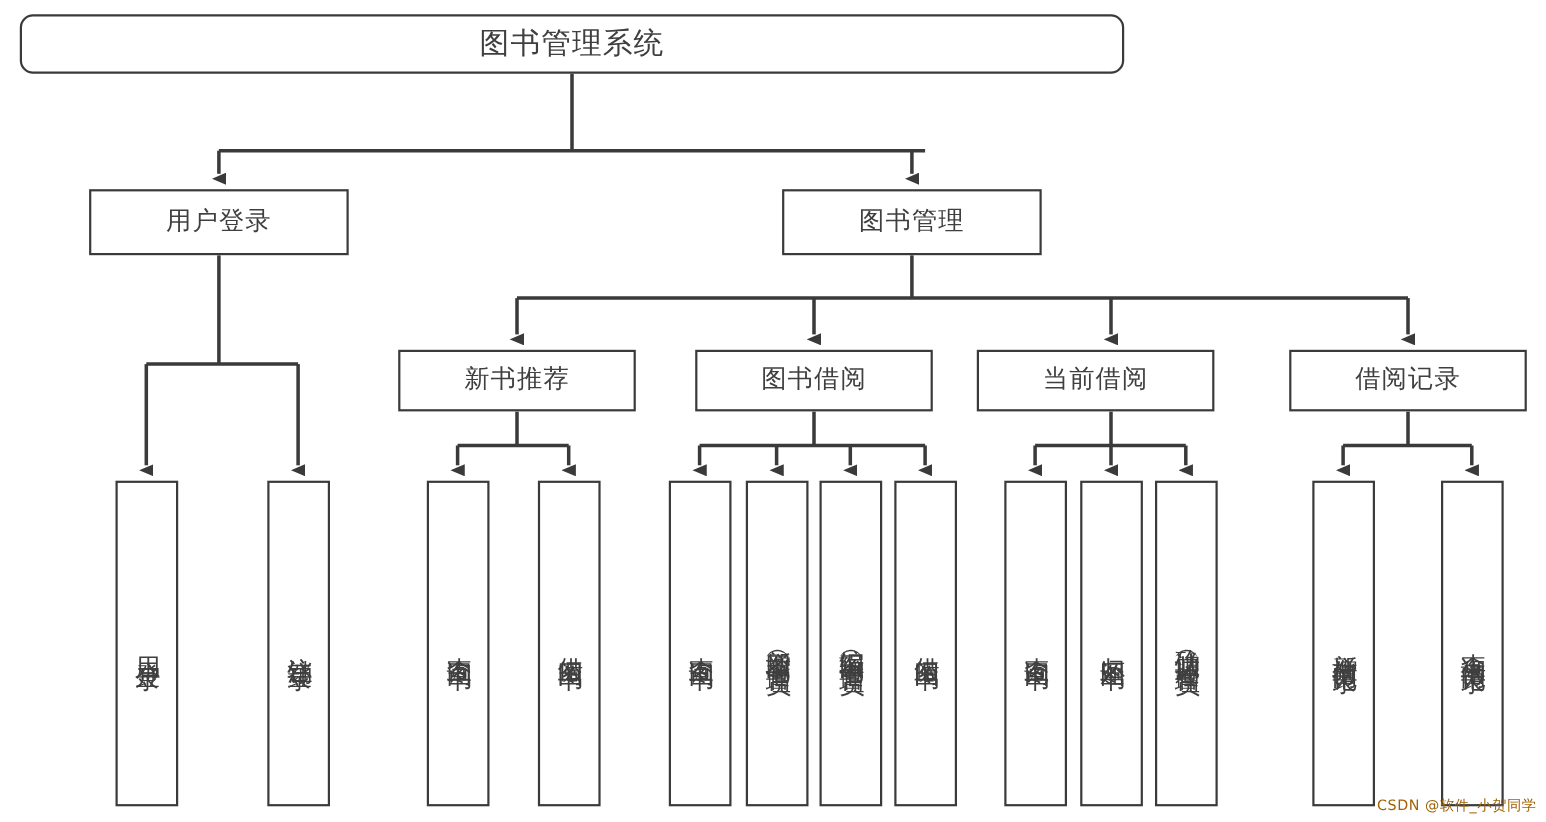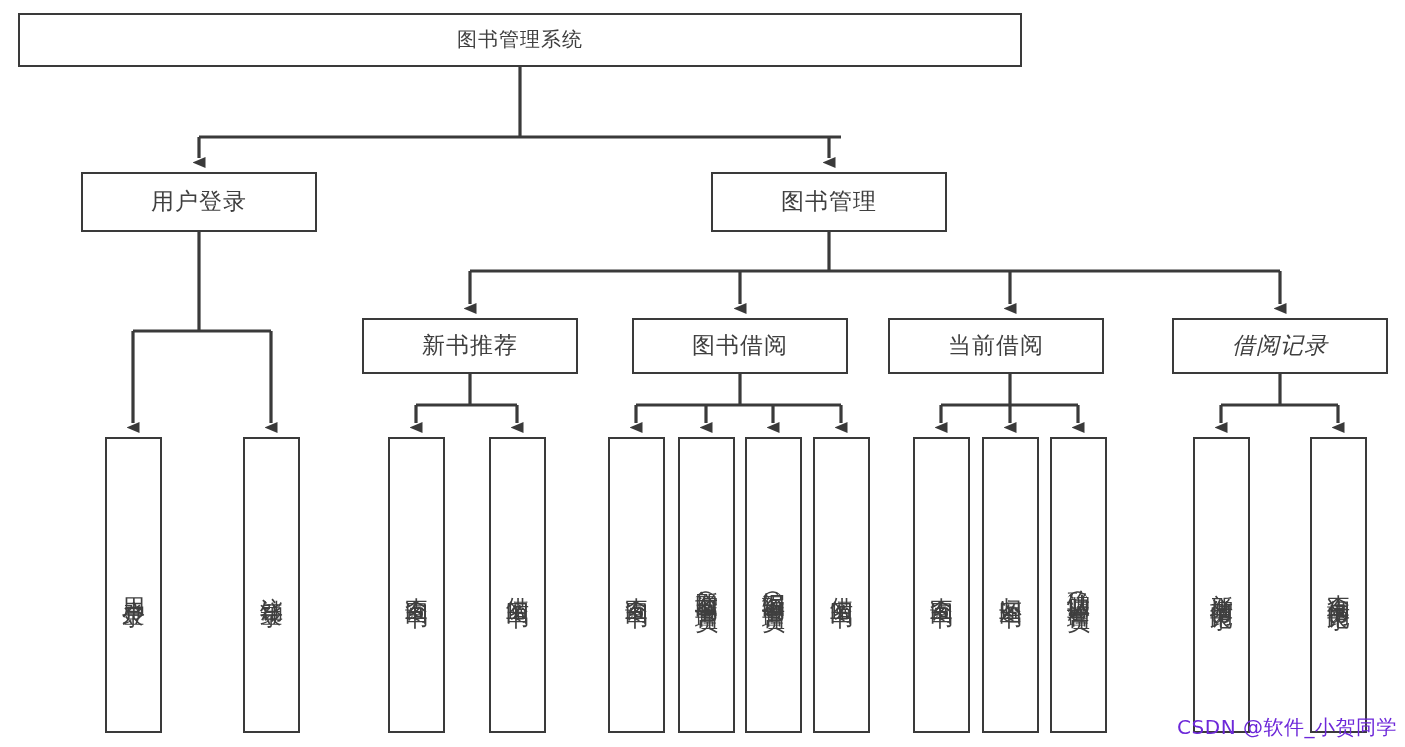--- a/index.html
+++ b/index.html
@@ -42,31 +42,32 @@
     letter-spacing: 1px;
   }
   .node.vert {
     writing-mode: vertical-rl;
     text-orientation: upright;
     font-size: 23px;
     letter-spacing: 3px;
     padding: 4px 0;
   }
   .node.root {
-    font-size: 20px;
+    font-size: 27px;
+    border-radius: 12px;
   }
   .node .label {
     display: block;
   }
   #watermark {
     position: absolute;
     right: 8px;
     bottom: 6px;
-    font-size: 20px;
-    color: #6d28d9;
+    font-size: 13px;
+    color: #a16207;
     letter-spacing: 0.5px;
     white-space: nowrap;
     font-family: "DejaVu Sans", "Liberation Sans", sans-serif;
   }
 </style>
 </head>
 <body>
 
 <div id="canvas">
 
@@ -133,21 +134,21 @@
 
   <div class="node horiz" style="left:362px; top:318px; width:216px; height:56px;">
     <span class="label">新书推荐</span>
   </div>
   <div class="node horiz" style="left:632px; top:318px; width:216px; height:56px;">
     <span class="label">图书借阅</span>
   </div>
   <div class="node horiz" style="left:888px; top:318px; width:216px; height:56px;">
     <span class="label">当前借阅</span>
   </div>
-  <div class="node horiz" style="left:1172px; top:318px; width:216px; height:56px;font-style:italic;">
+  <div class="node horiz" style="left:1172px; top:318px; width:216px; height:56px;">
     <span class="label">借阅记录</span>
   </div>
 
   <div class="node vert" style="left:105px; top:437px; width:57px; height:296px;">
     <span class="label">用户登录</span>
   </div>
   <div class="node vert" style="left:243px; top:437px; width:57px; height:296px;">
     <span class="label">注销登录</span>
   </div>
 

